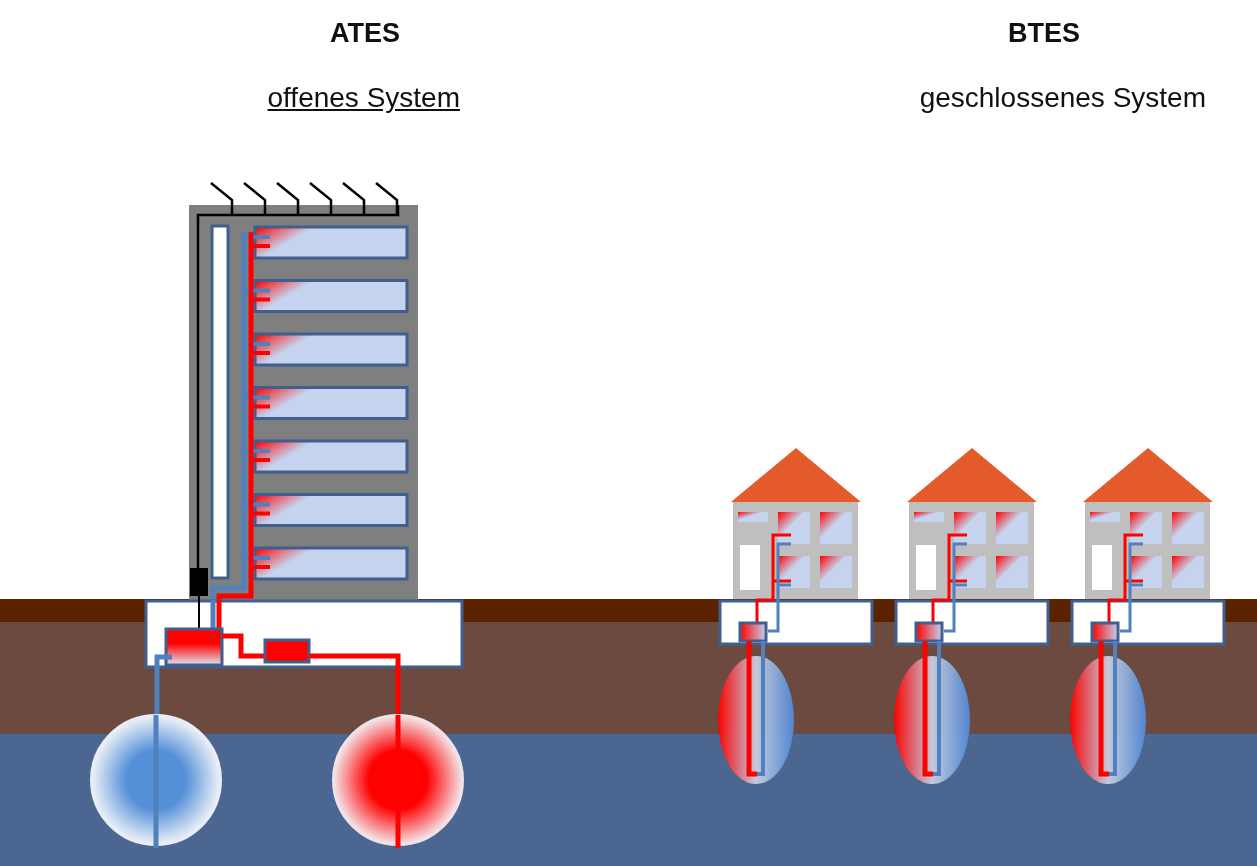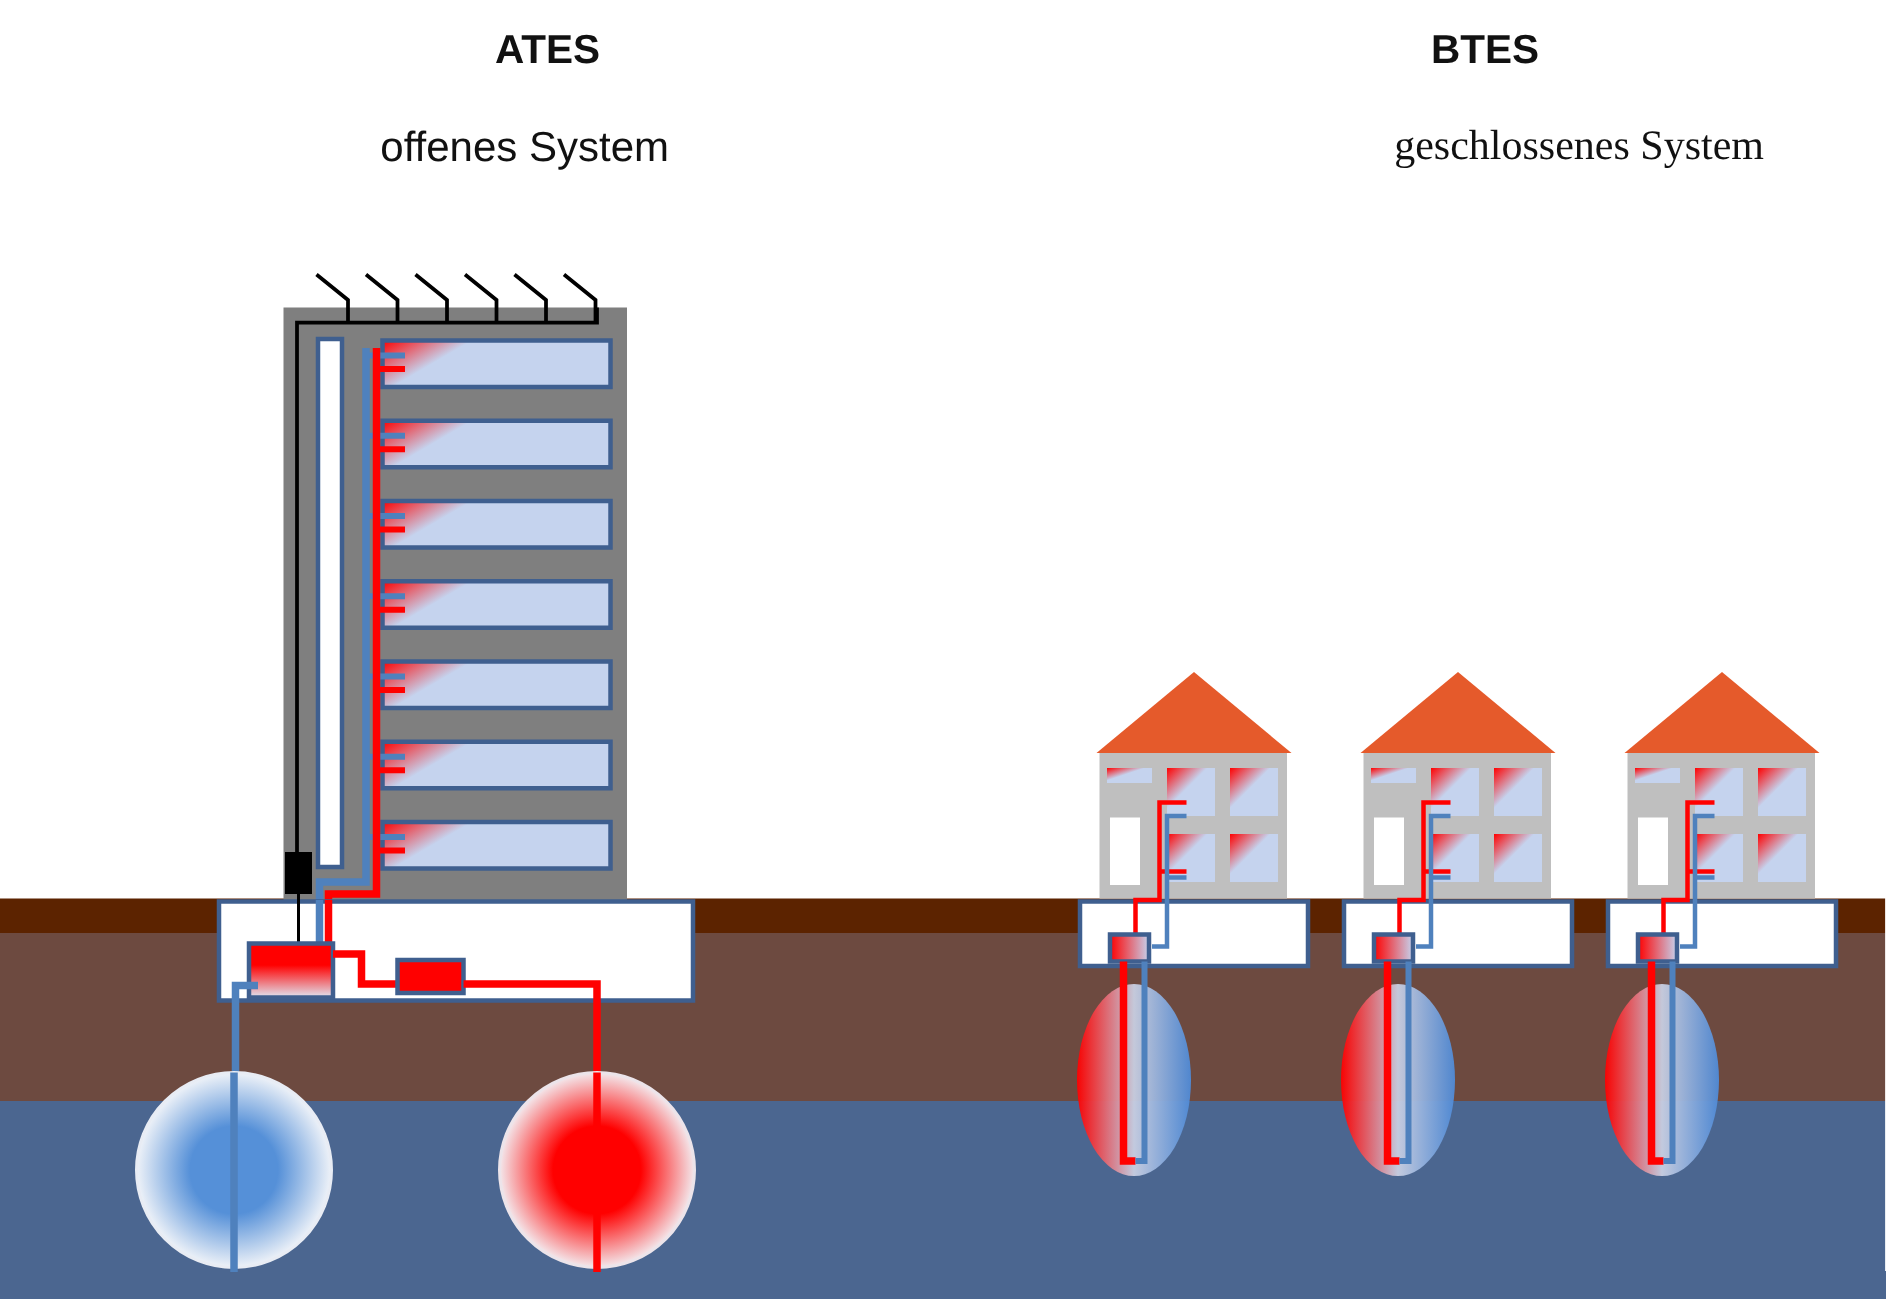--- a/index.html
+++ b/index.html
@@ -6,23 +6,23 @@
   body { width: 1257px; height: 866px; overflow: hidden; position: relative; font-family: "Liberation Sans", sans-serif; }
   .title { position: absolute; font-family: "Liberation Sans", sans-serif; color: #111; text-align: right; }
   .t-bold { font-weight: bold; font-size: 27px; }
   .t-sub { font-size: 28px; }
   svg { position: absolute; left: 0; top: 0; }
 </style>
 </head>
 <body>
 
 <div class="title t-bold" style="left:200px; top:18px; width:200px;">ATES</div>
-<div class="title t-sub" style="left:136px; top:82px; width:310px;">offenes System</div>
-<div class="title t-bold" style="left:826px; top:18px; width:200px;">BTES</div>
-<div class="title t-sub" style="left:806px; top:82px; width:370px;font-family:Liberation Serif, serif;">geschlossenes System</div>
+<div class="title t-sub" style="left:150px; top:82px; width:310px;text-decoration:underline;">offenes System</div>
+<div class="title t-bold" style="left:880px; top:18px; width:200px;">BTES</div>
+<div class="title t-sub" style="left:836px; top:82px; width:370px;">geschlossenes System</div>
 
 <svg width="1257" height="866" viewBox="0 0 1257 866">
   <defs>
     <linearGradient id="winGrad" x1="0" y1="0" x2="1" y2="0.35">
       <stop offset="0" stop-color="#ff0000"></stop>
       <stop offset="0.35" stop-color="#c5d3ee"></stop>
       <stop offset="1" stop-color="#c5d3ee"></stop>
     </linearGradient>
     <linearGradient id="hwinGrad" x1="0" y1="0" x2="0.7" y2="0.7">
       <stop offset="0" stop-color="#ff0000"></stop>

